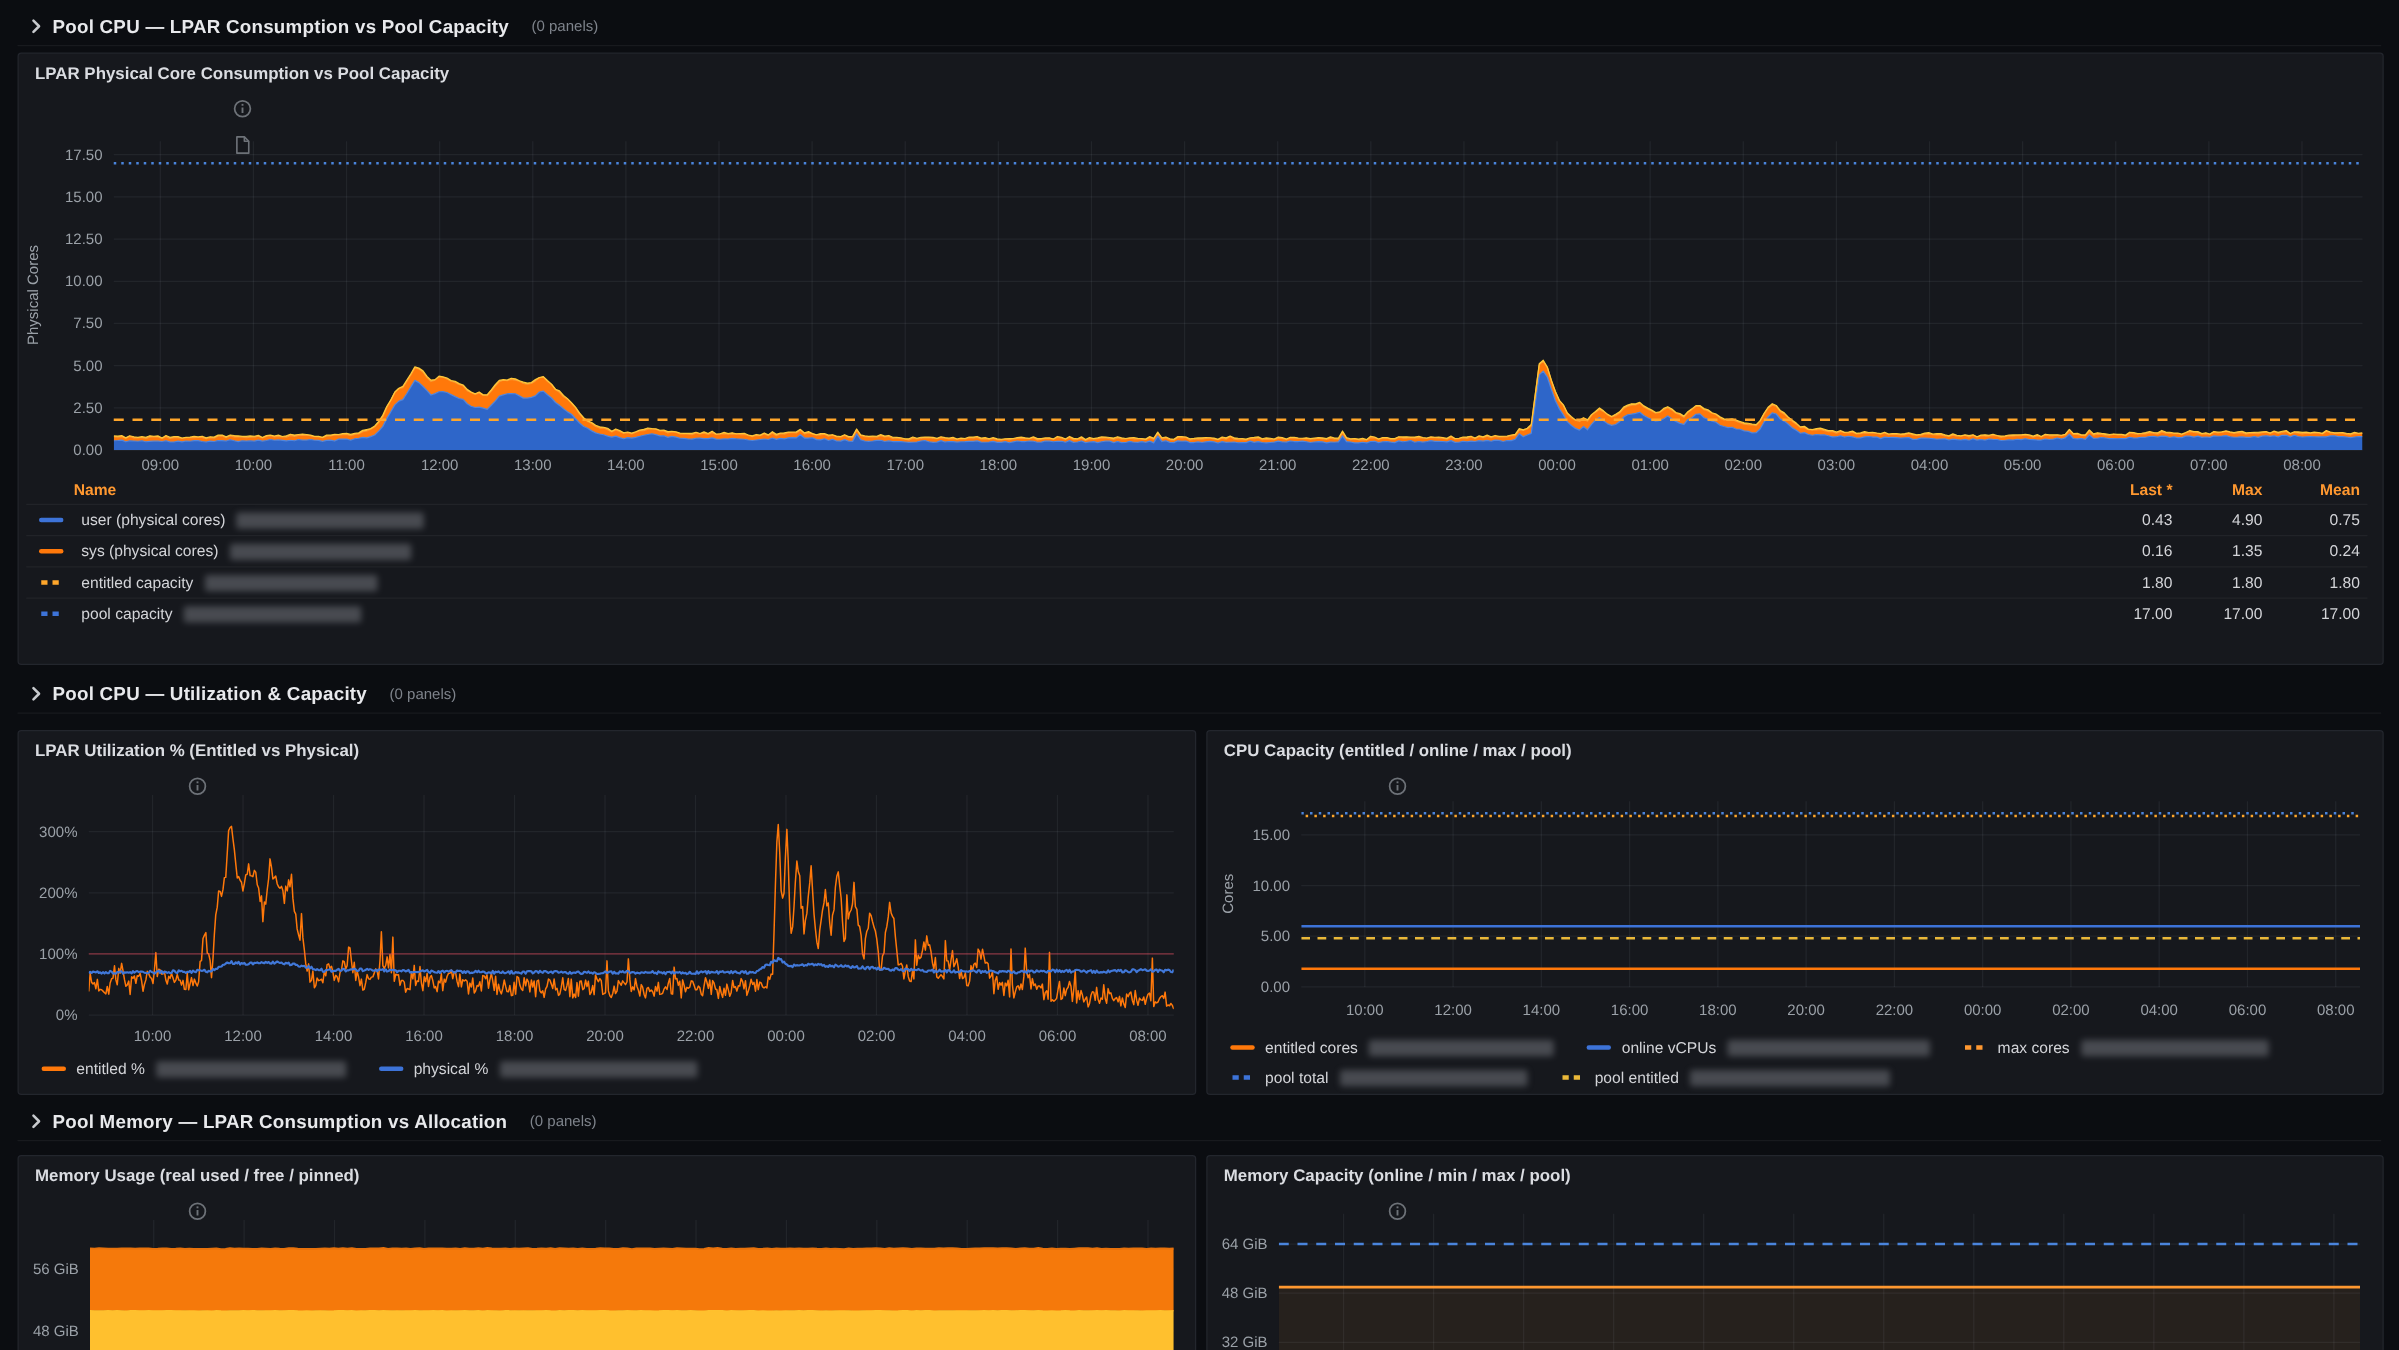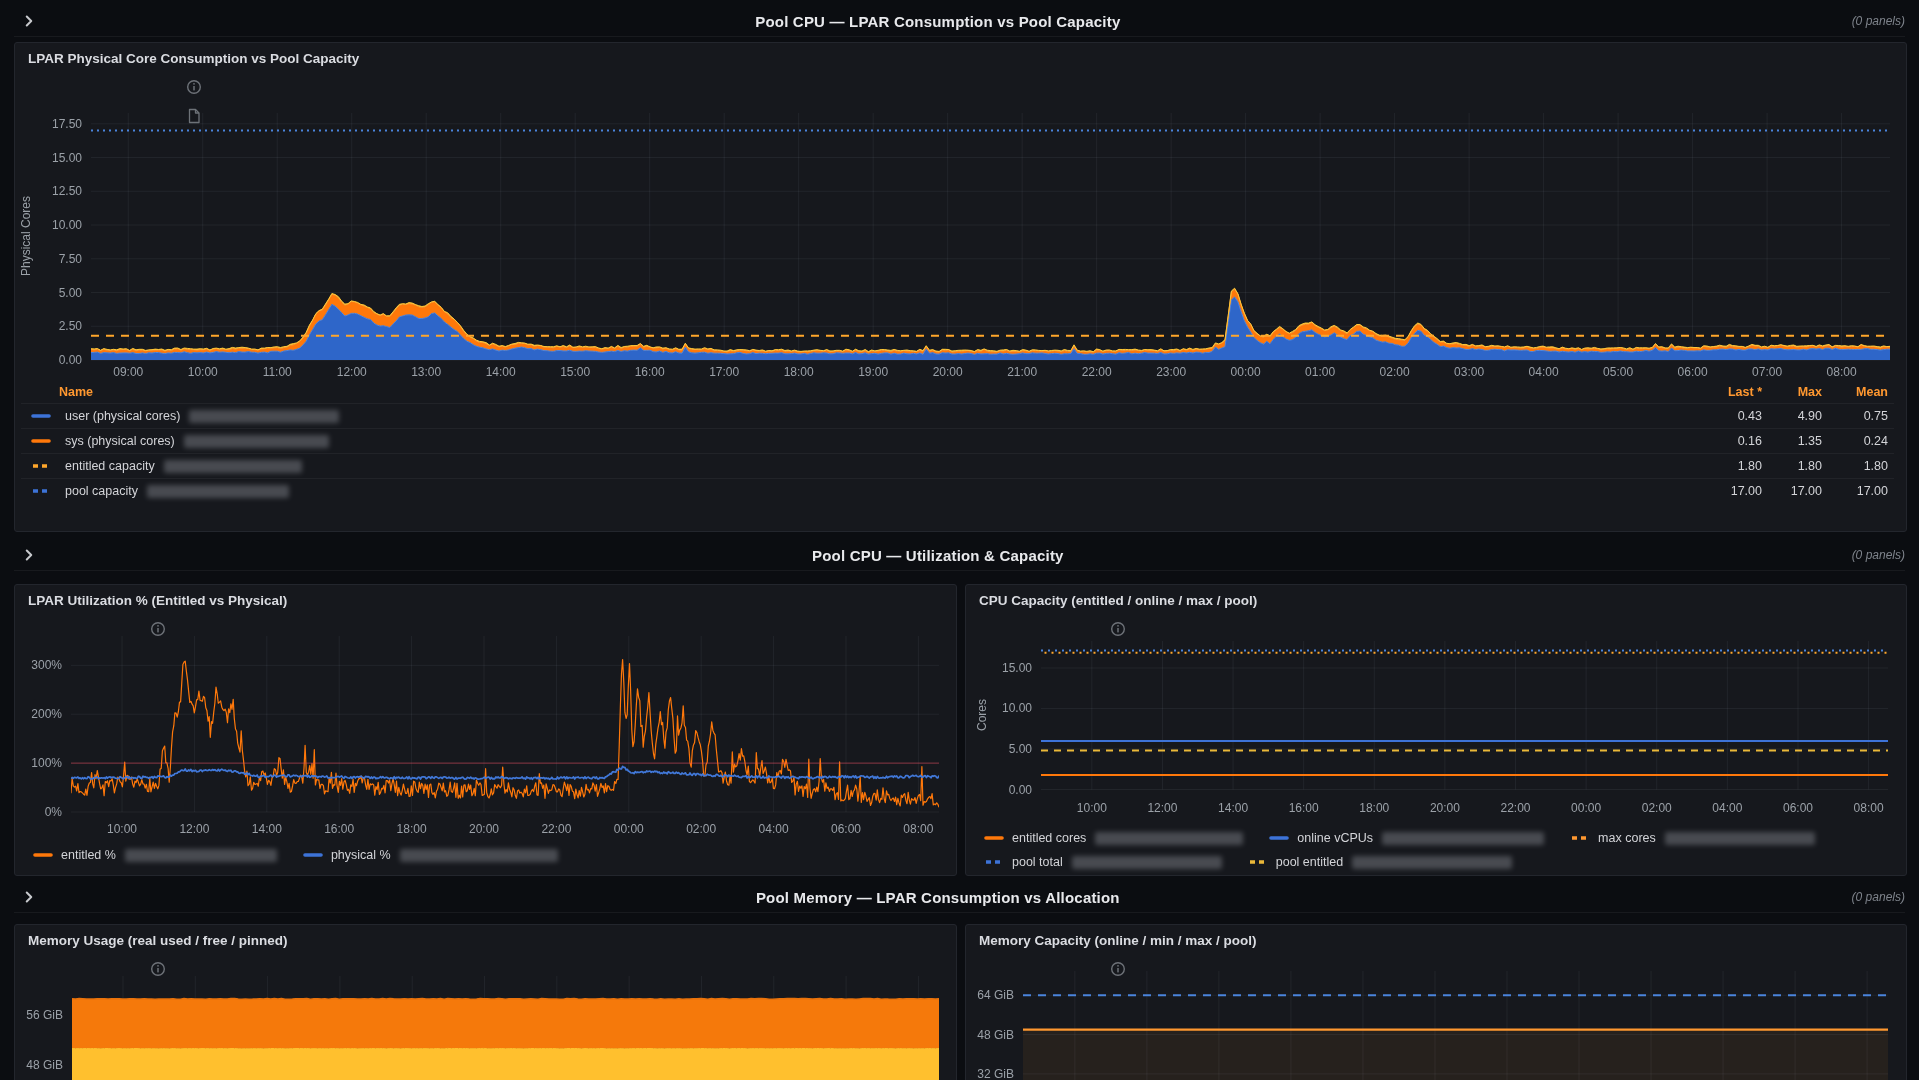--- a/index.html
+++ b/index.html
@@ -1,35 +1,35 @@
 <!DOCTYPE html>
 <html><head>
 <meta charset="utf-8">
 <style>
   html,body{margin:0;padding:0;background:#0b0d11;width:1919px;height:1080px;overflow:hidden;
     font-family:"Liberation Sans",sans-serif;-webkit-font-smoothing:antialiased;}
   #screen{position:relative;width:1919px;height:1080px;background:#0b0d11;}
   .section{position:absolute;left:14px;width:1891px;height:30px;display:flex;align-items:center;
-    border-bottom:1px solid rgba(255,255,255,0.055);cursor:pointer;justify-content:space-between;}
+    border-bottom:1px solid rgba(255,255,255,0.055);cursor:pointer;}
   .chev{width:18px;height:18px;margin-left:6px;margin-right:4px;flex:0 0 auto;}
   .sec-title{font-size:15px;font-weight:700;color:#e8e9ec;letter-spacing:.2px;}
-  .sec-count{font-size:12px;font-style:italic;color:#7e838b;margin-left:18px;}
+  .sec-count{font-size:12px;color:#7e838b;margin-left:18px;}
   .panel{position:absolute;background:#16181d;border:1px solid #23262d;border-radius:3px;overflow:hidden;}
   .ptitle{position:absolute;top:8px;left:13px;display:flex;align-items:center;gap:13px;z-index:3;flex-direction:column;}
   .ptitle .t{font-size:13.5px;font-weight:700;color:#dadce1;}
   .icon{width:16px;height:16px;flex:0 0 auto;opacity:.75;}
   svg text{font-family:"Liberation Sans",sans-serif;}
   .chart{position:absolute;}
   
   #legend1{position:absolute;left:6px;right:12px;top:338px;}
   .lhead,.lrow{display:flex;align-items:center;padding:0 6px 0 10px;}
   .lhead{height:22px;align-items:center;}
   .lrow{height:24px;border-top:1px solid rgba(255,255,255,0.05);}
   .lhead .name{font-size:12.5px;font-weight:700;color:#FF9830;margin-left:28px;}
-  .vals{margin-left:auto;display:grid;grid-template-columns:76px 60px 66px;}
+  .vals{margin-left:auto;display:grid;grid-template-columns:76px 60px 66px;gap:12px;}
   .vals span{text-align:right;font-size:12.5px;color:#d3d4d8;}
   .lhead .vals span{color:#FF9830;font-weight:700;}
   .lrow .lbl{font-size:12.5px;color:#d3d4d8;margin-left:14px;cursor:pointer;}
   .mark{flex:0 0 auto;}
   .redact{height:13px;border-radius:2px;background:#7a7d84;opacity:.5;filter:blur(2.5px);margin-left:9px;flex:0 0 auto;}
   
   .inline-legend{position:absolute;display:flex;align-items:center;gap:26px;}
   .il-item{display:flex;align-items:center;}
   .il-item .lbl{font-size:12.5px;color:#d3d4d8;margin-left:8px;cursor:pointer;}
 </style>

